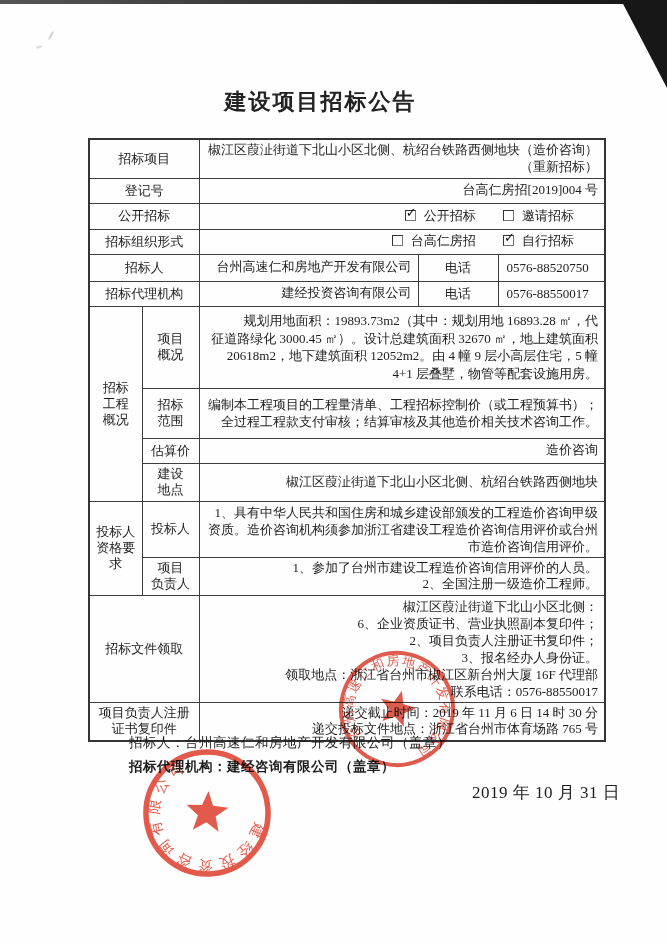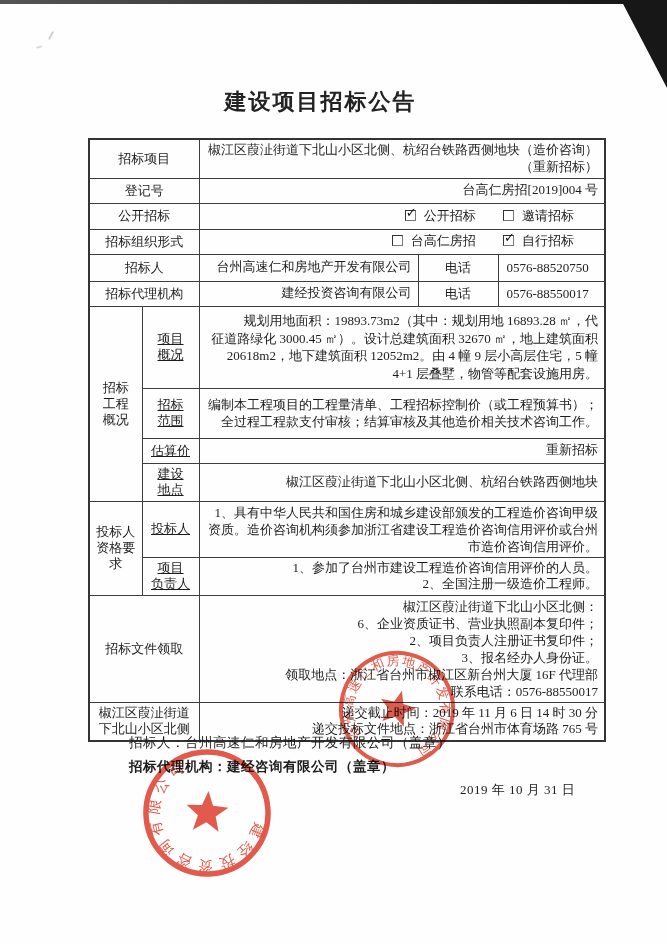--- a/index.html
+++ b/index.html
@@ -26,21 +26,21 @@
   table.bid{
     position:absolute;left:88px;top:138px;width:516px;
     border-collapse:collapse;table-layout:fixed;
     border:2px solid #343434;
   }
   table.bid td{
     border:1px solid #3d3d3d;font-size:13px;vertical-align:middle;
     overflow:hidden;
   }
   td.lbl{text-align:center;line-height:16px;padding:0 4px;}
-  td.sub{text-align:center;line-height:16px;padding:0 2px;text-decoration:underline;}
+  td.sub{text-align:center;line-height:16px;padding:0 2px;}
   td.cnt{text-align:right;padding:2px 6px;line-height:16.5px;}
   td.tel-l{text-align:center;}
   td.tel-v{text-align:left;padding:0 0 0 8px;}
   .para{margin:0;line-height:17.5px;}
   .para.indent{text-indent:2em;}
   .tight{line-height:17px;}
 
   
   .opt{display:inline-block;margin-right:24px;white-space:nowrap;}
   .cb{
@@ -49,21 +49,21 @@
     background:#fff;position:relative;margin-right:8px;vertical-align:-1px;
   }
   .cb .tick{
     position:absolute;left:0px;top:-5px;font-size:13px;font-weight:bold;color:#151515;
     font-family:"DejaVu Sans",sans-serif;line-height:13px;
   }
 
   .sig-line{position:absolute;left:129px;font-size:13.5px;letter-spacing:.5px;}
   .sig1{top:734px;}
   .sig2{top:758px;font-weight:bold;}
-  .doc-date{position:absolute;left:460px;top:781px;font-size:13px;letter-spacing:.5px;}
+  .doc-date{position:absolute;left:472px;top:781px;font-size:17px;letter-spacing:.5px;}
 
   .stamp{position:absolute;mix-blend-mode:multiply;opacity:.83;}
   .stamp-right{left:327px;top:639px;}
   .stamp-left{left:131px;top:737px;}
 </style>
 </head>
 <body>
 
 <div id="page">
 
@@ -155,21 +155,21 @@
         <div>招标</div>
         <div>范围</div>
       </td>
       <td class="cnt" colspan="3">
         <p class="para">编制本工程项目的工程量清单、工程招标控制价（或工程预算书）；全过程工程款支付审核；结算审核及其他造价相关技术咨询工作。</p>
       </td>
     </tr>
 
     <tr style="height:25px">
       <td class="sub">估算价</td>
-      <td class="cnt" colspan="3">重新招标</td>
+      <td class="cnt" colspan="3">造价咨询</td>
     </tr>
 
     <tr style="height:38px">
       <td class="sub">
         <div>建设</div>
         <div>地点</div>
       </td>
       <td class="cnt" colspan="3">椒江区葭沚街道下北山小区北侧、杭绍台铁路西侧地块</td>
     </tr>
 
@@ -202,21 +202,21 @@
         <div>椒江区葭沚街道下北山小区北侧：</div>
         <div>6、企业资质证书、营业执照副本复印件；</div>
         <div>2、项目负责人注册证书复印件；</div>
         <div>3、报名经办人身份证。</div>
         <div>领取地点：浙江省台州市椒江区新台州大厦 16F 代理部</div>
         <div>联系电话：0576-88550017</div>
       </td>
     </tr>
 
     <tr style="height:37px">
-      <td class="lbl" colspan="2">椒江区葭沚街道下北山小区北侧</td>
+      <td class="lbl" colspan="2">项目负责人注册证书复印件</td>
       <td class="cnt" colspan="3">
         <div>递交截止时间：2019 年 11 月 6 日 14 时 30 分</div>
         <div>递交投标文件地点：浙江省台州市体育场路 765 号</div>
       </td>
     </tr>
   </tbody>
     </table>
 
   <div class="sig-line sig1">招标人：台州高速仁和房地产开发有限公司（盖章）</div>
   <div class="sig-line sig2">招标代理机构：建经咨询有限公司（盖章）</div>

